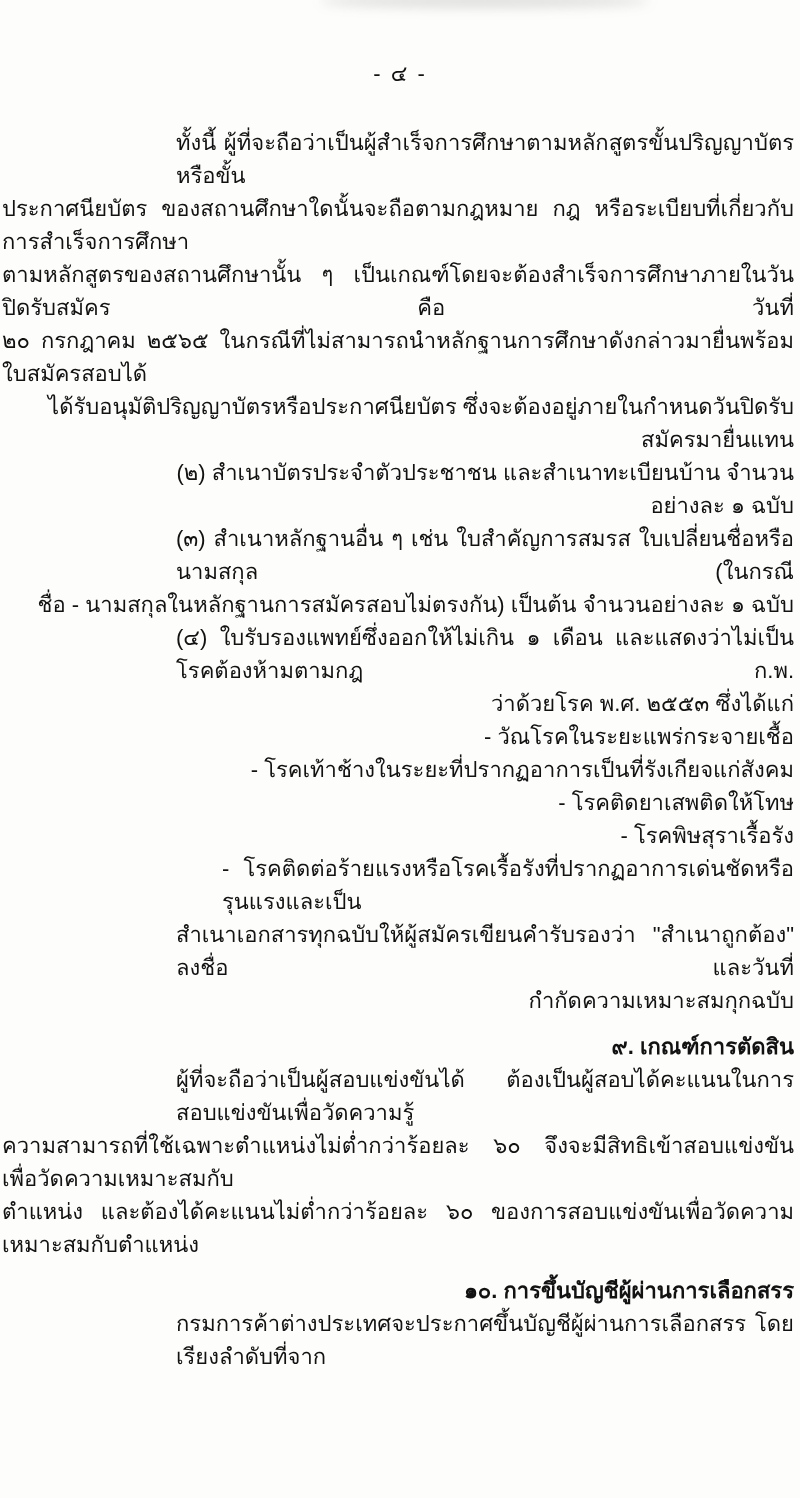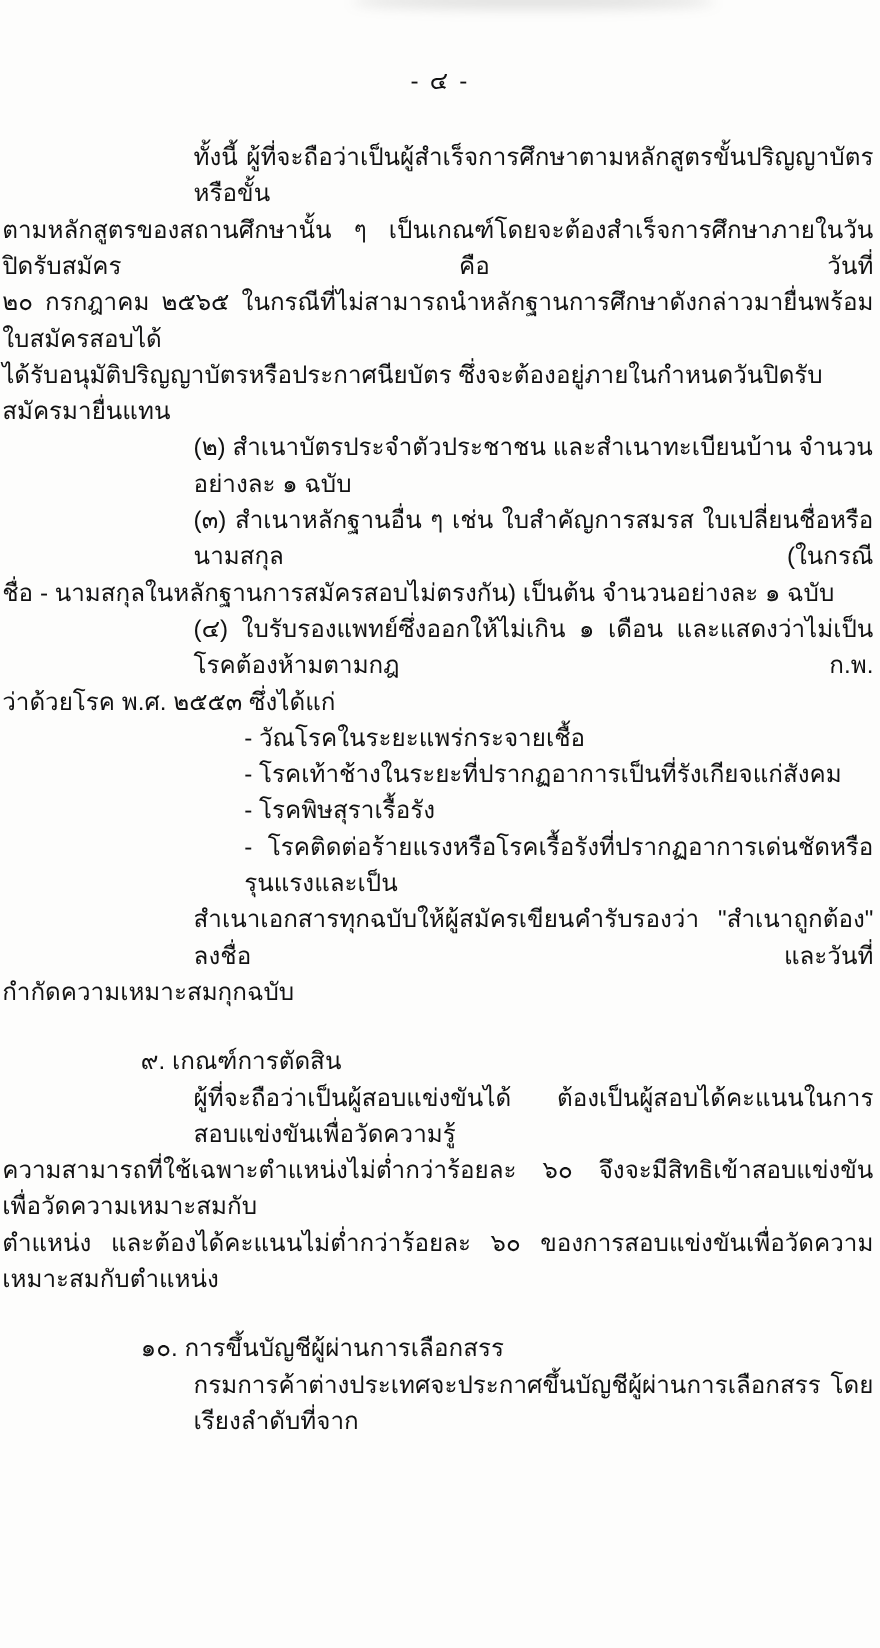--- a/index.html
+++ b/index.html
@@ -22,48 +22,50 @@
     background: rgba(90,90,90,0.18);
     filter: blur(6px);
     border-radius: 50%;
   }
   .page-number {
     margin-top: 57px;
     margin-bottom: 36px;
     text-align: center;
     letter-spacing: 2px;
   }
-  .line { padding-left: 2px; padding-right: 6px; }
+  .line { padding-left: 2px; padding-right: 6px; text-align: right; }
   .ind  { padding-left: 176px; }   
   .bul  { padding-left: 222px; }   
-  .hdr  { padding-left: 128px; font-weight: normal; margin-top: 30px; }
+  .hdr  { padding-left: 128px; font-weight: bold; margin-top: 13px; }
   .full { text-align: justify; text-align-last: justify; }
   .b    { font-weight: normal; }
 </style>
 </head>
 <body>
 
 <div class="page">
   <div class="scan-smudge"></div>
 
   <div class="page-number">- ๔ -</div>
 
   <div class="line ind full">ทั้งนี้ ผู้ที่จะถือว่าเป็นผู้สำเร็จการศึกษาตามหลักสูตรขั้นปริญญาบัตร หรือขั้น</div>
+  <div class="line full">ประกาศนียบัตร ของสถานศึกษาใดนั้นจะถือตามกฎหมาย กฎ หรือระเบียบที่เกี่ยวกับการสำเร็จการศึกษา</div>
   <div class="line full">ตามหลักสูตรของสถานศึกษานั้น ๆ เป็นเกณฑ์โดยจะต้องสำเร็จการศึกษาภายในวันปิดรับสมัคร คือ วันที่</div>
   <div class="line full"><span class="b">๒๐ กรกฎาคม ๒๕๖๕</span><span> ในกรณีที่ไม่สามารถนำหลักฐานการศึกษาดังกล่าวมายื่นพร้อมใบสมัครสอบได้</span></div>
   <div class="line">ได้รับอนุมัติปริญญาบัตรหรือประกาศนียบัตร ซึ่งจะต้องอยู่ภายในกำหนดวันปิดรับสมัครมายื่นแทน</div>
 
   <div class="line ind">(๒) สำเนาบัตรประจำตัวประชาชน และสำเนาทะเบียนบ้าน จำนวนอย่างละ ๑ ฉบับ</div>
   <div class="line ind full">(๓) สำเนาหลักฐานอื่น ๆ เช่น ใบสำคัญการสมรส ใบเปลี่ยนชื่อหรือนามสกุล (ในกรณี</div>
   <div class="line">ชื่อ - นามสกุลในหลักฐานการสมัครสอบไม่ตรงกัน) เป็นต้น จำนวนอย่างละ ๑ ฉบับ</div>
   <div class="line ind full">(๔) ใบรับรองแพทย์ซึ่งออกให้ไม่เกิน ๑ เดือน และแสดงว่าไม่เป็นโรคต้องห้ามตามกฎ ก.พ.</div>
   <div class="line">ว่าด้วยโรค พ.ศ. ๒๕๕๓ ซึ่งได้แก่</div>
 
   <div class="line bul">- วัณโรคในระยะแพร่กระจายเชื้อ</div>
   <div class="line bul">- โรคเท้าช้างในระยะที่ปรากฏอาการเป็นที่รังเกียจแก่สังคม</div>
+  <div class="line bul">- โรคติดยาเสพติดให้โทษ</div>
   <div class="line bul">- โรคพิษสุราเรื้อรัง</div>
   <div class="line bul full">- โรคติดต่อร้ายแรงหรือโรคเรื้อรังที่ปรากฏอาการเด่นชัดหรือรุนแรงและเป็น</div>
 
   <div class="line ind full"><span>สำเนาเอกสารทุกฉบับให้ผู้สมัครเขียนคำรับรองว่า </span><span class="b">"สำเนาถูกต้อง"</span><span> ลงชื่อ และวันที่</span></div>
   <div class="line">กำกัดความเหมาะสมกุกฉบับ</div>
 
   <div class="line hdr">๙. เกณฑ์การตัดสิน</div>
   <div class="line ind full">ผู้ที่จะถือว่าเป็นผู้สอบแข่งขันได้ ต้องเป็นผู้สอบได้คะแนนในการสอบแข่งขันเพื่อวัดความรู้</div>
   <div class="line full">ความสามารถที่ใช้เฉพาะตำแหน่งไม่ต่ำกว่าร้อยละ ๖๐ จึงจะมีสิทธิเข้าสอบแข่งขันเพื่อวัดความเหมาะสมกับ</div>
   <div class="line full">ตำแหน่ง และต้องได้คะแนนไม่ต่ำกว่าร้อยละ ๖๐ ของการสอบแข่งขันเพื่อวัดความเหมาะสมกับตำแหน่ง</div>

